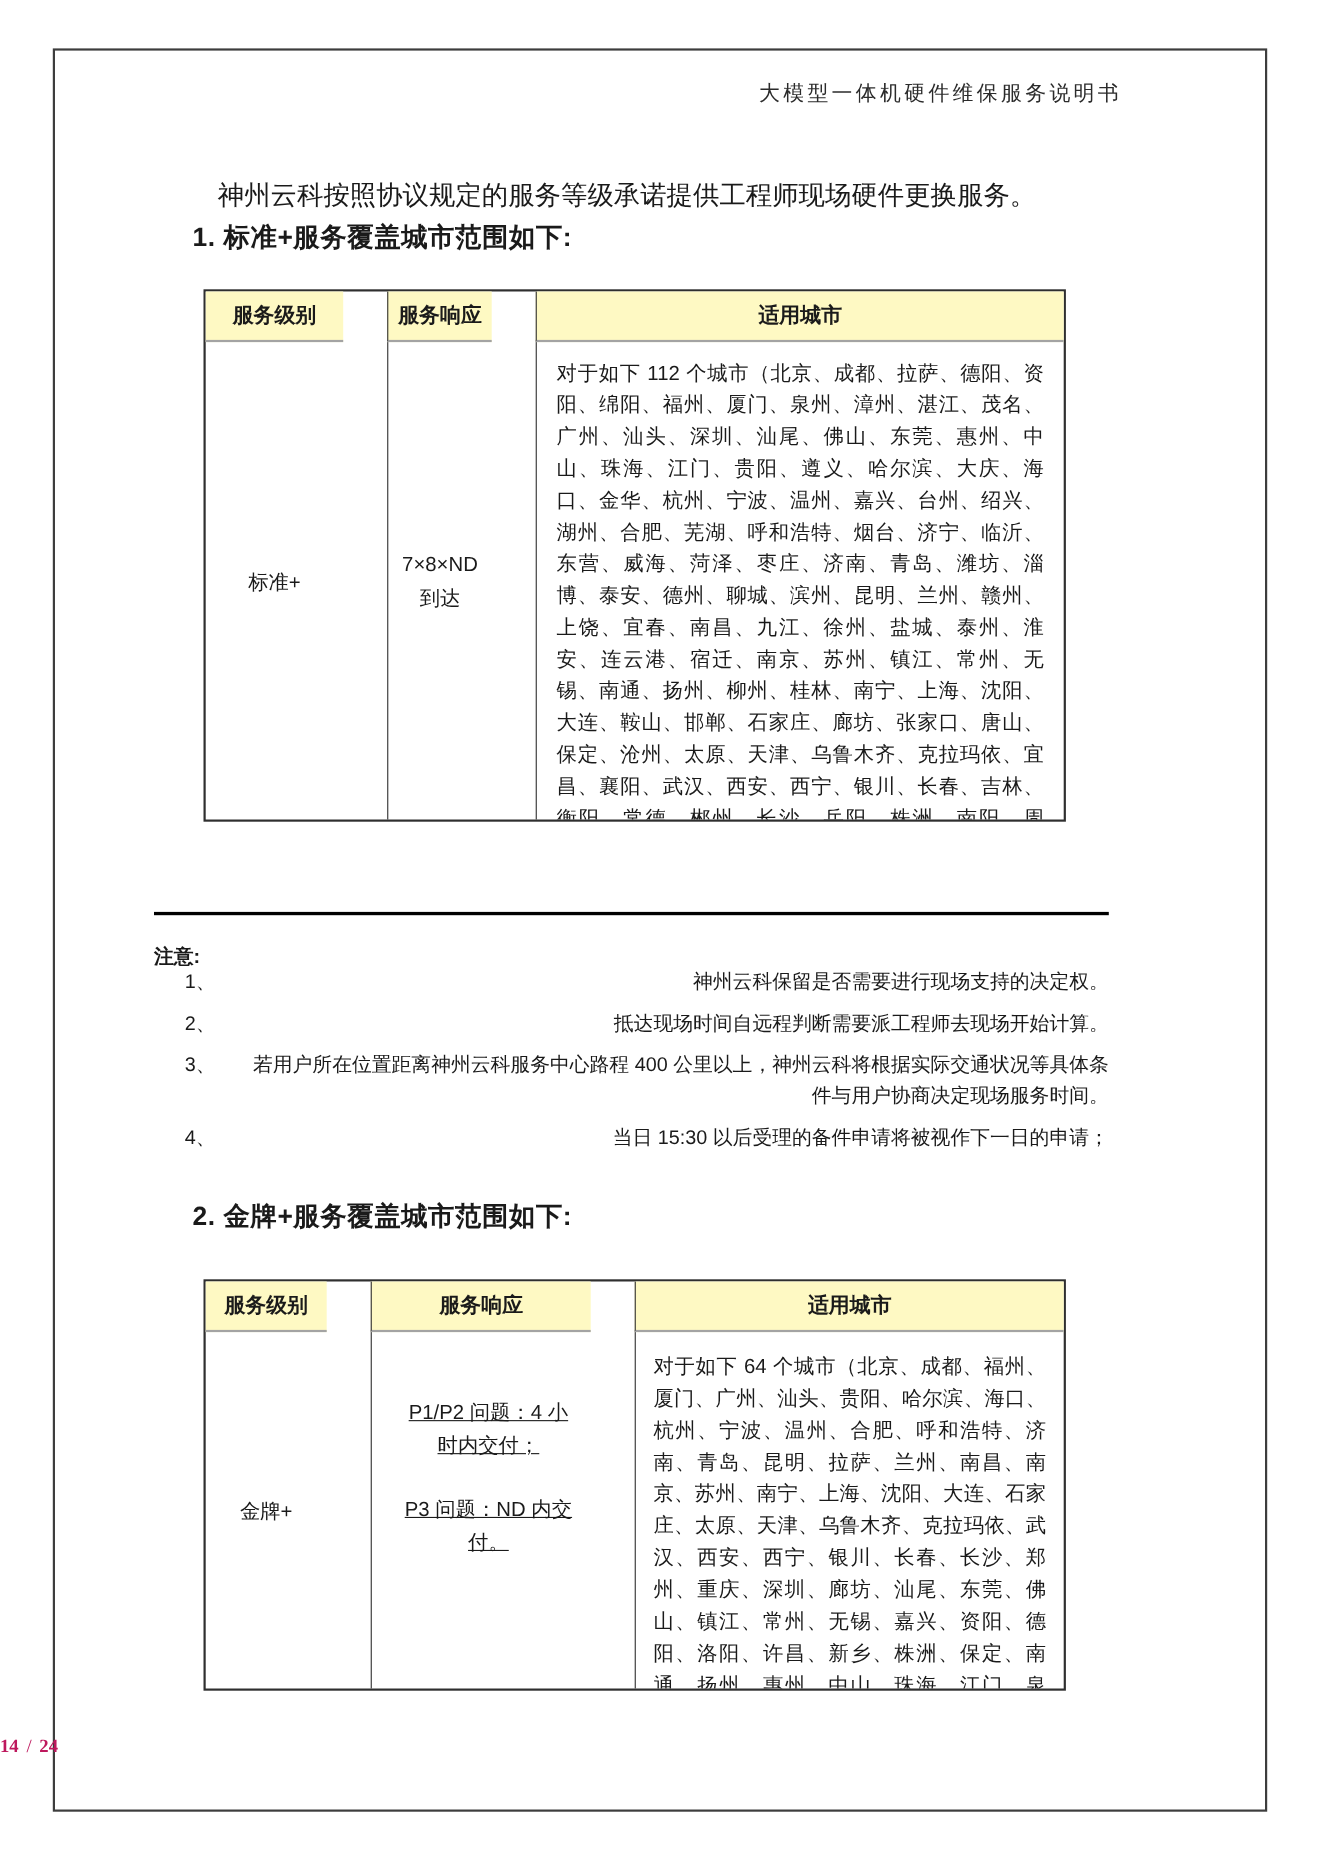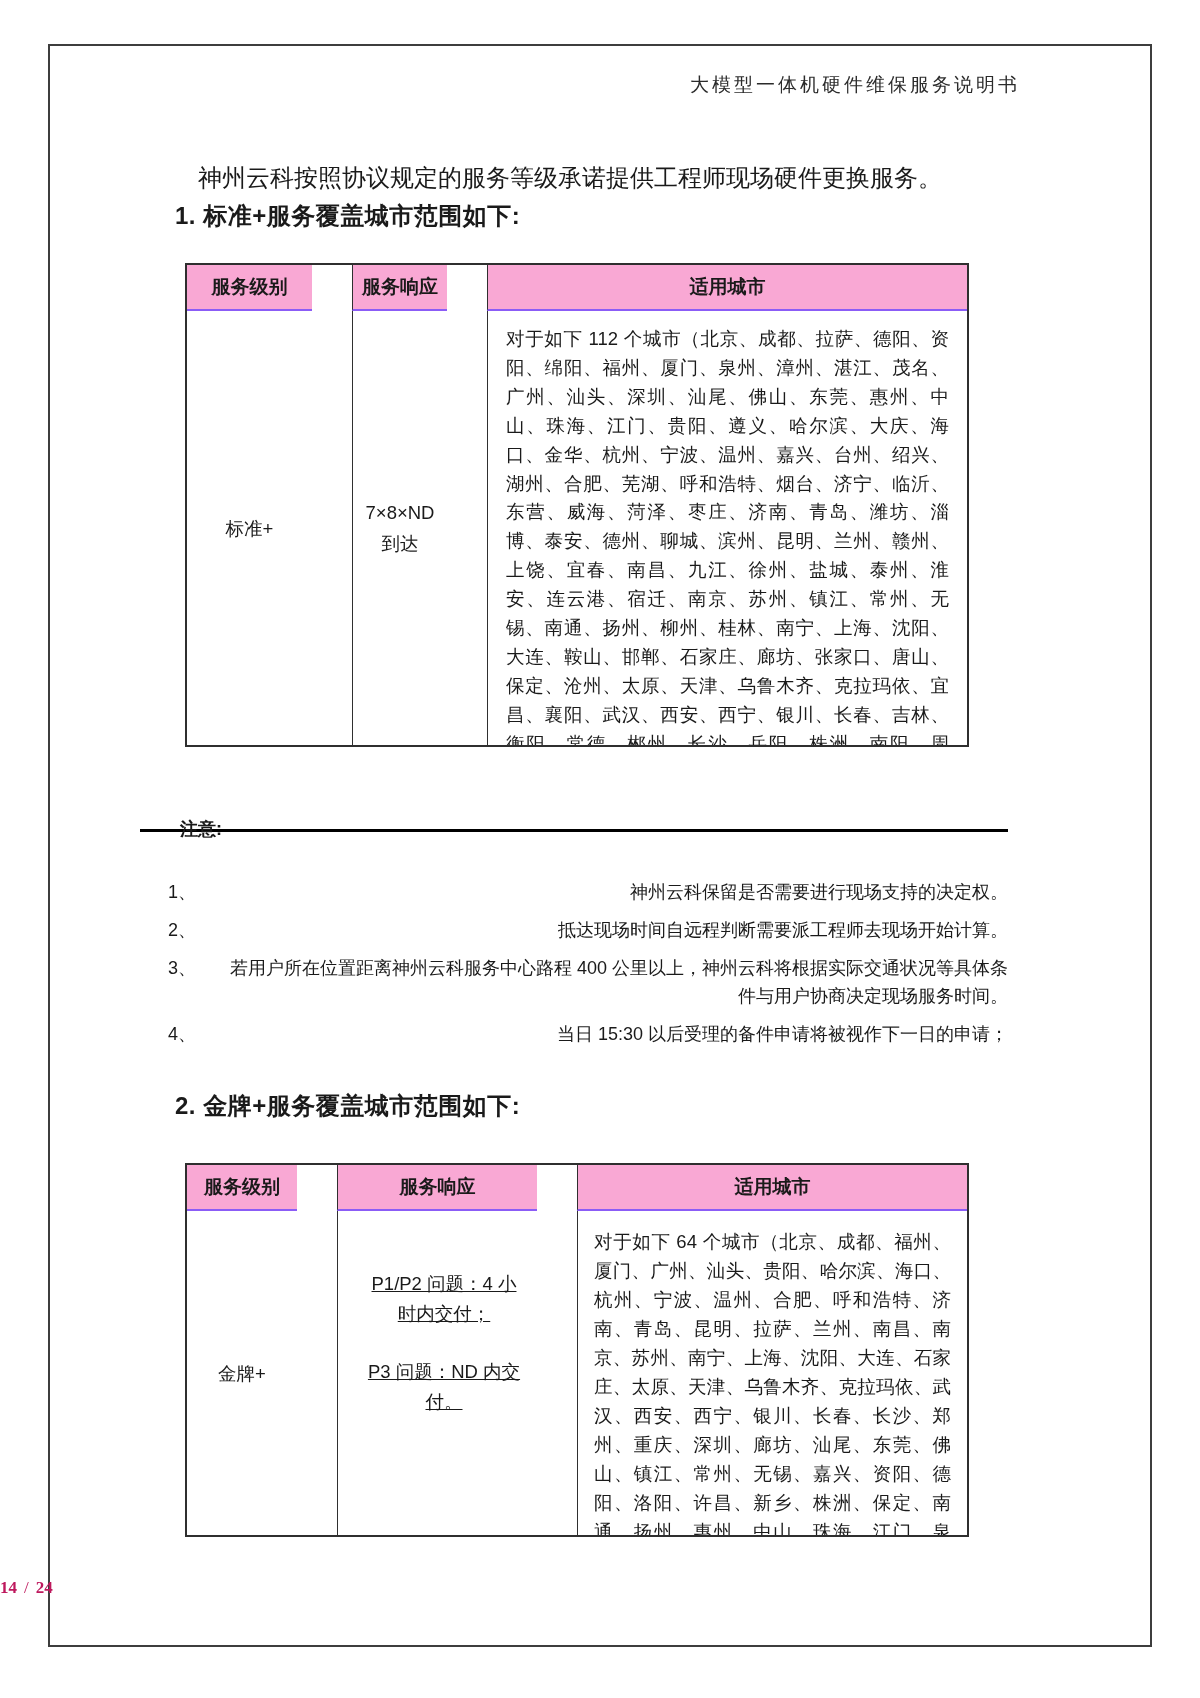--- a/index.html
+++ b/index.html
@@ -58,22 +58,22 @@
     top: 263px;
     grid-template-columns: 125px 135px 520px;
     grid-template-rows: 46px 434px;
   }
   .table2 {
     top: 1163px;
     grid-template-columns: 110px 240px 430px;
     grid-template-rows: 46px 324px;
   }
   .th {
-    background: #f9a8d4;
-    border-bottom: 2px solid #8b5cf6;
+    background: #fef9c3;
+    border-bottom: 2px solid #a3a3a3;
     font-weight: bold;
     font-size: 19px;
     display: flex;
     align-items: center;
     justify-content: center;
   }
   .td {
     font-size: 18.5px;
     overflow: hidden;
   }
@@ -104,24 +104,23 @@
   .t2-response .resp-p2 { margin-top: 28px; }
 
   .divider {
     position: absolute;
     top: 829px; left: 140px;
     width: 868px; height: 3px;
     background: #000000;
   }
   .notes-label {
     position: absolute;
-    top: 817px; left: 140px;
+    top: 857px; left: 140px;
     font-size: 18px;
     font-weight: bold;
-    margin-left: 40px;
   }
   .notes-list {
     position: absolute;
     top: 878px; left: 168px;
     width: 840px;
     font-size: 18px;
   }
   .note-item {
     display: flex;
     line-height: 28px;

